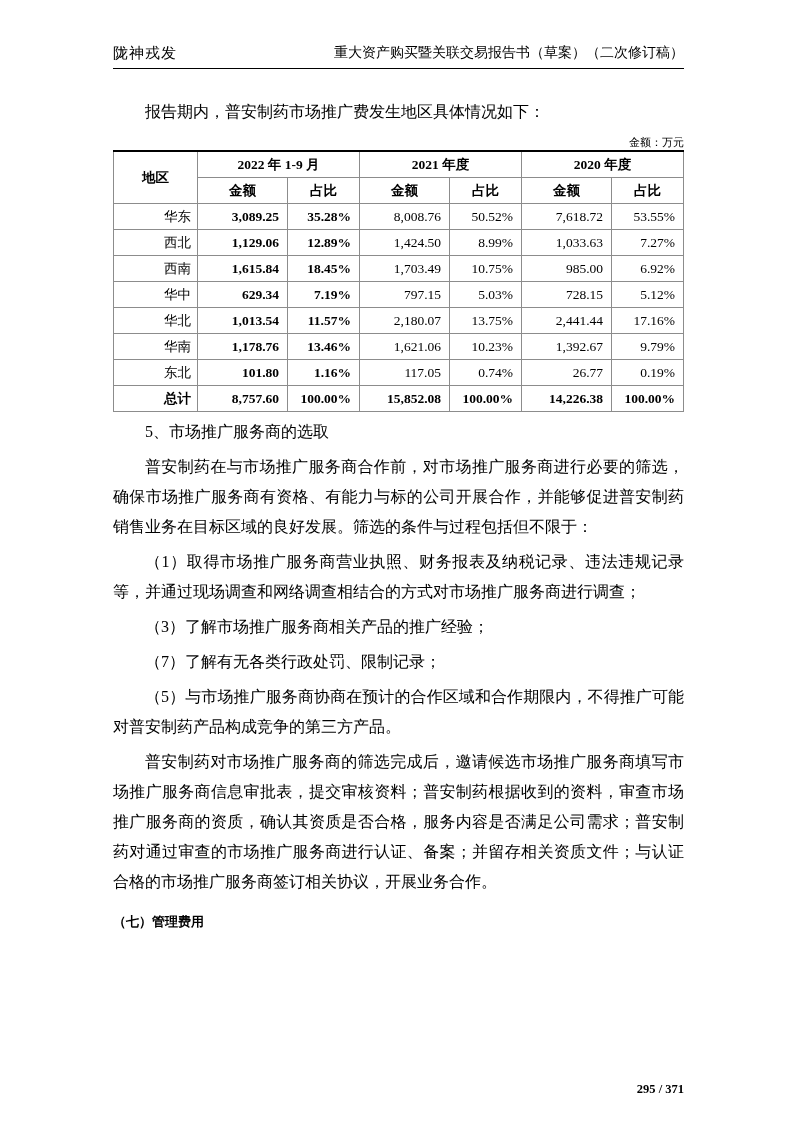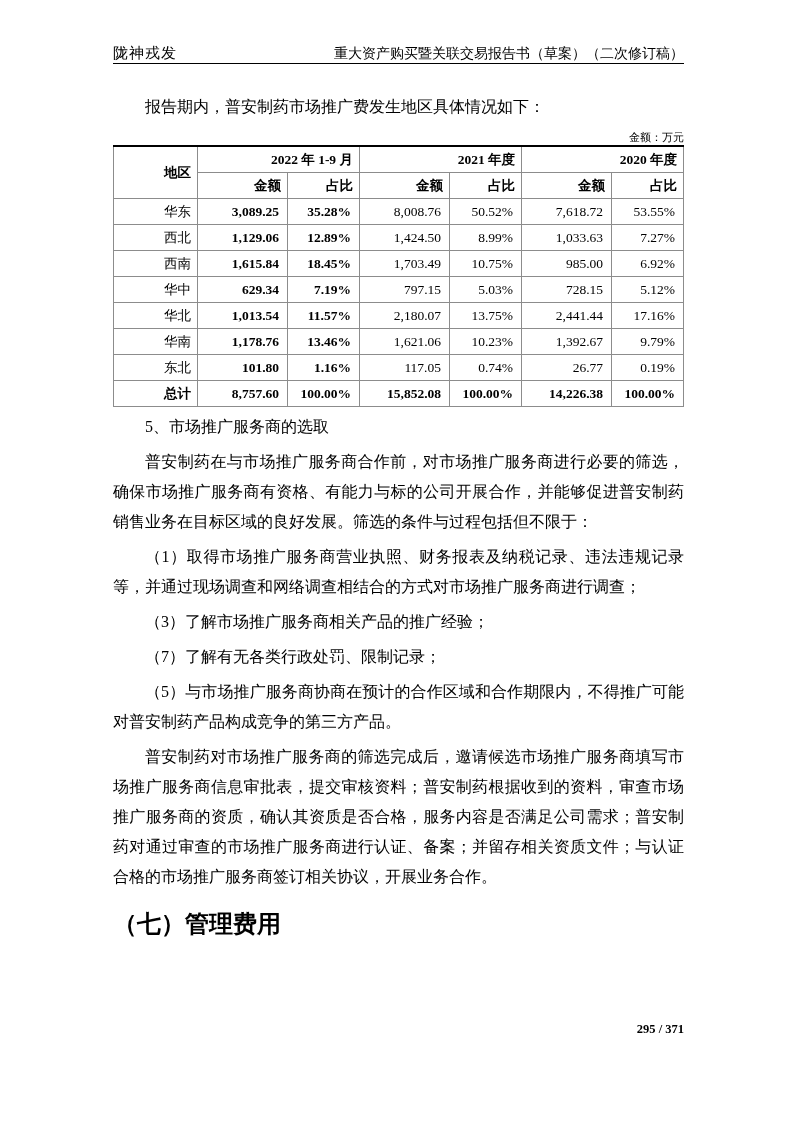--- a/index.html
+++ b/index.html
@@ -13,22 +13,22 @@
     margin: 0 auto;
     background: #ffffff;
     padding: 44px 109px 0 113px;
     overflow: hidden;
   }
 
   
   .doc-header {
     display: flex;
     justify-content: space-between;
-    align-items: flex-end;
     border-bottom: 1.6px solid #000;
+    padding-bottom: 5px;
   }
   .doc-header .h-left  { font-size: 15px; letter-spacing: 1px; }
   .doc-header .h-right { font-size: 14px; }
 
   
   .intro {
     margin: 28px 0 0 0;
     font-size: 16px;
     line-height: 30px;
     text-indent: 2em;
@@ -51,21 +51,21 @@
   }
   table.region-table th,
   table.region-table td {
     border: 1px solid #8c8c8c;
     padding: 3.5px 6px;
     overflow: hidden;
     white-space: nowrap;
   }
   table.region-table th {
     font-weight: bold;
-    text-align: right;
+    text-align: center;
     font-size: 13.5px;
   }
   table.region-table td.region { text-align: right; padding-left: 7px; }
   table.region-table td.num    { text-align: right; padding-right: 8px; }
   table.region-table td.y2022  { font-weight: bold; }
   table.region-table tr.total-row td { font-weight: bold; }
   col.c-region { width: 84px; }
   col.c-amt    { width: 90px; }
   col.c-pct    { width: 72px; }
 
@@ -74,29 +74,29 @@
     margin: 5px 0;
     font-size: 16px;
     line-height: 30px;
     text-indent: 2em;
     text-align: justify;
   }
 
   
   h2.section-heading {
     margin: 16px 0 0 0;
-    font-size: 24px;
+    font-size: 13px;
     font-weight: bold;
   }
 
   
   .page-number {
     position: absolute;
     right: 109px;
-    top: 1022px;
+    top: 1082px;
     font-size: 12.5px;
     font-weight: bold;
   }
 </style>
 </head>
 <body>
 
 <div class="page">
 
   <header class="doc-header">

